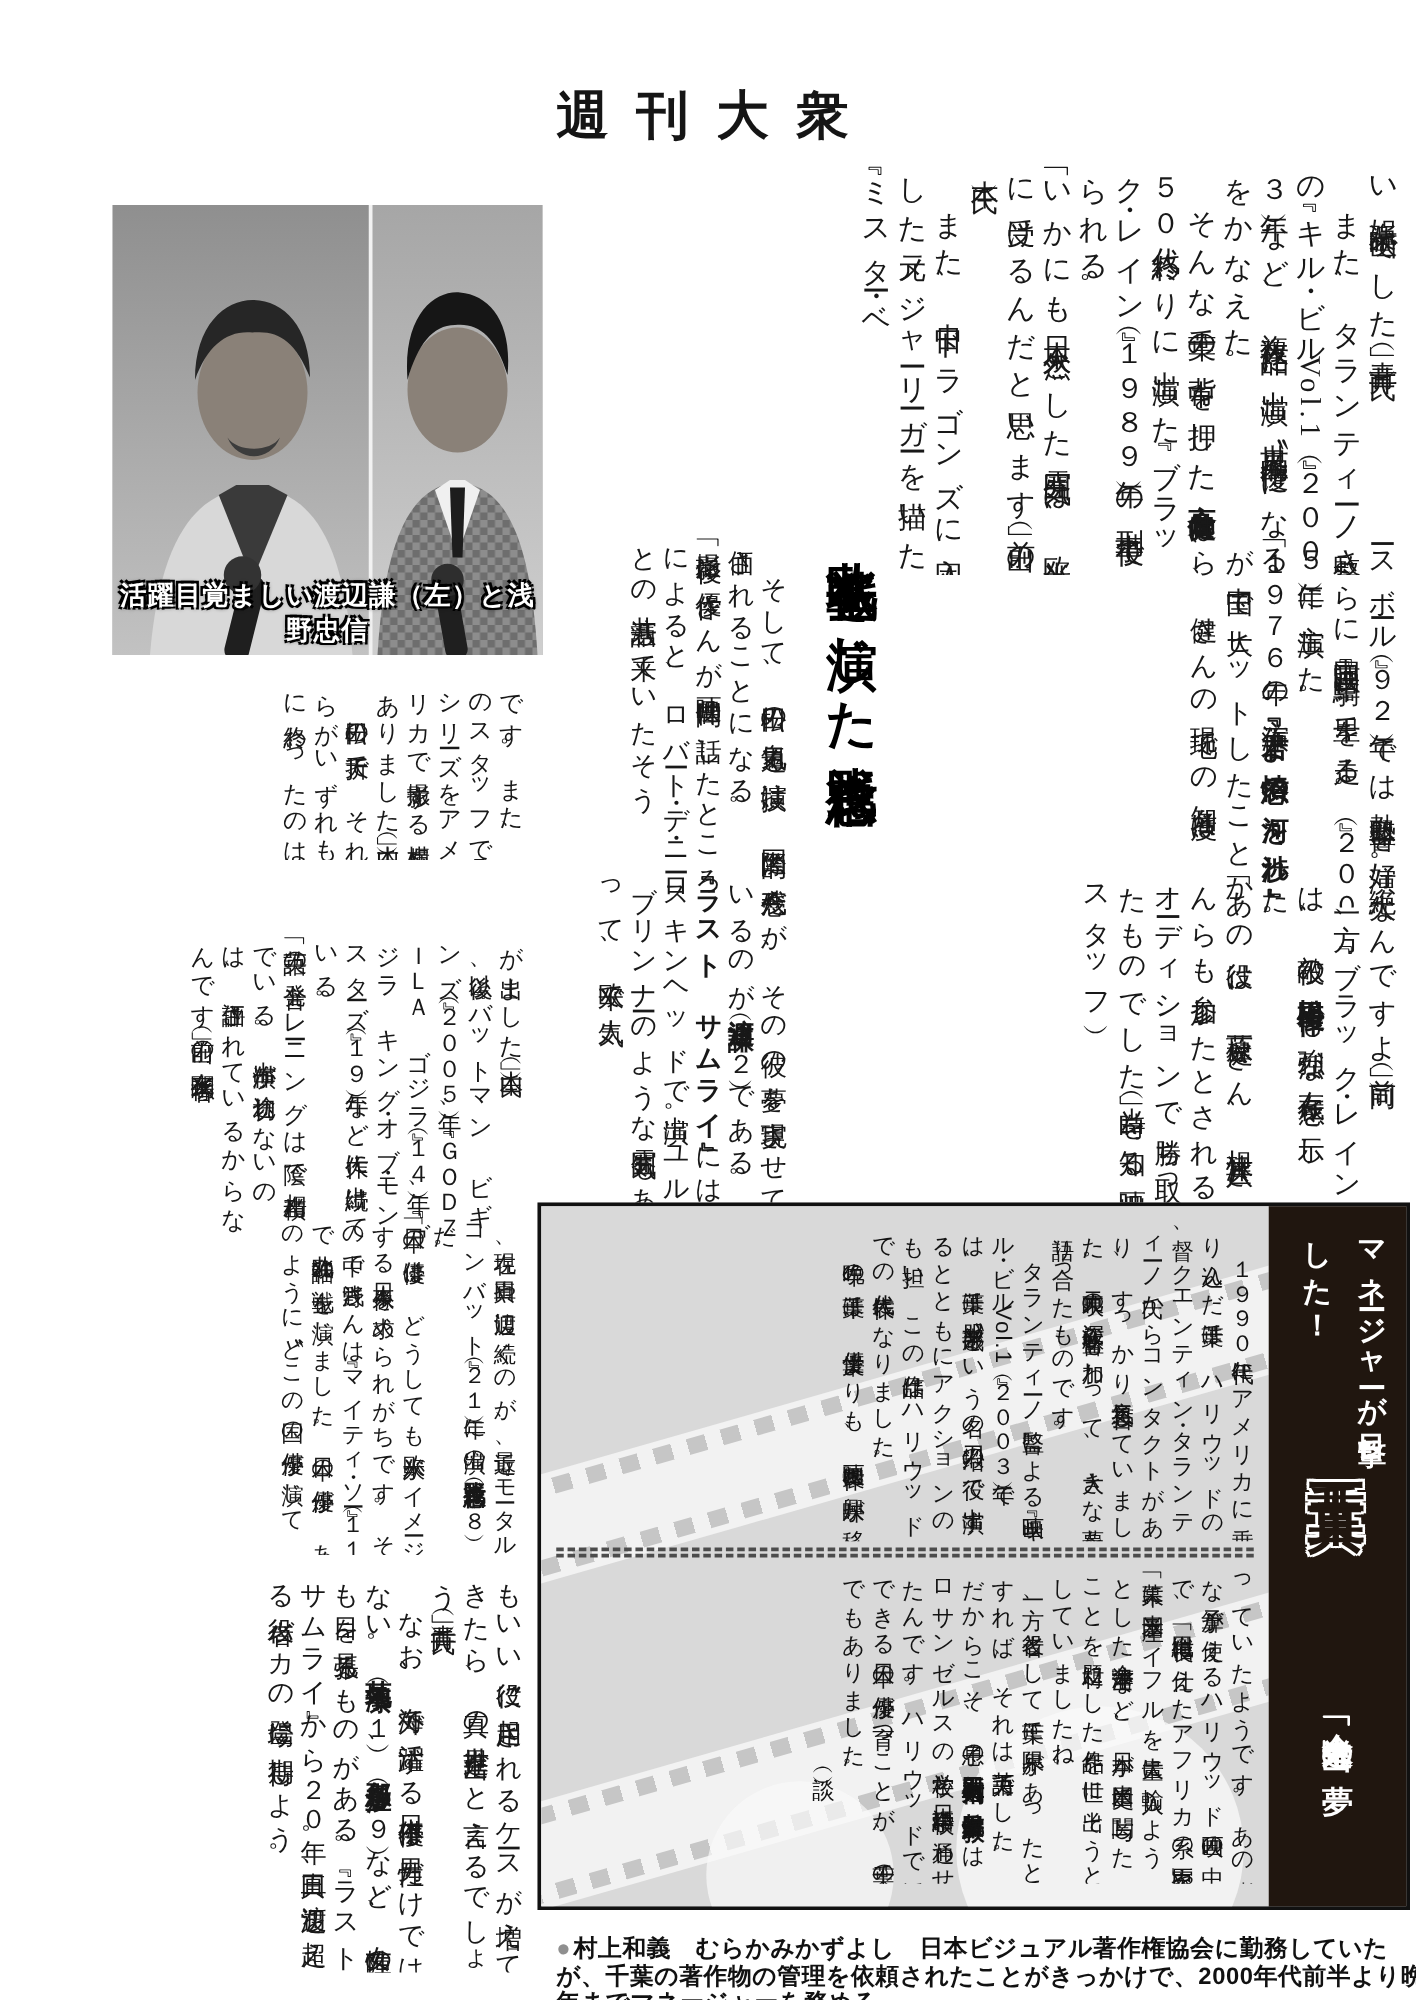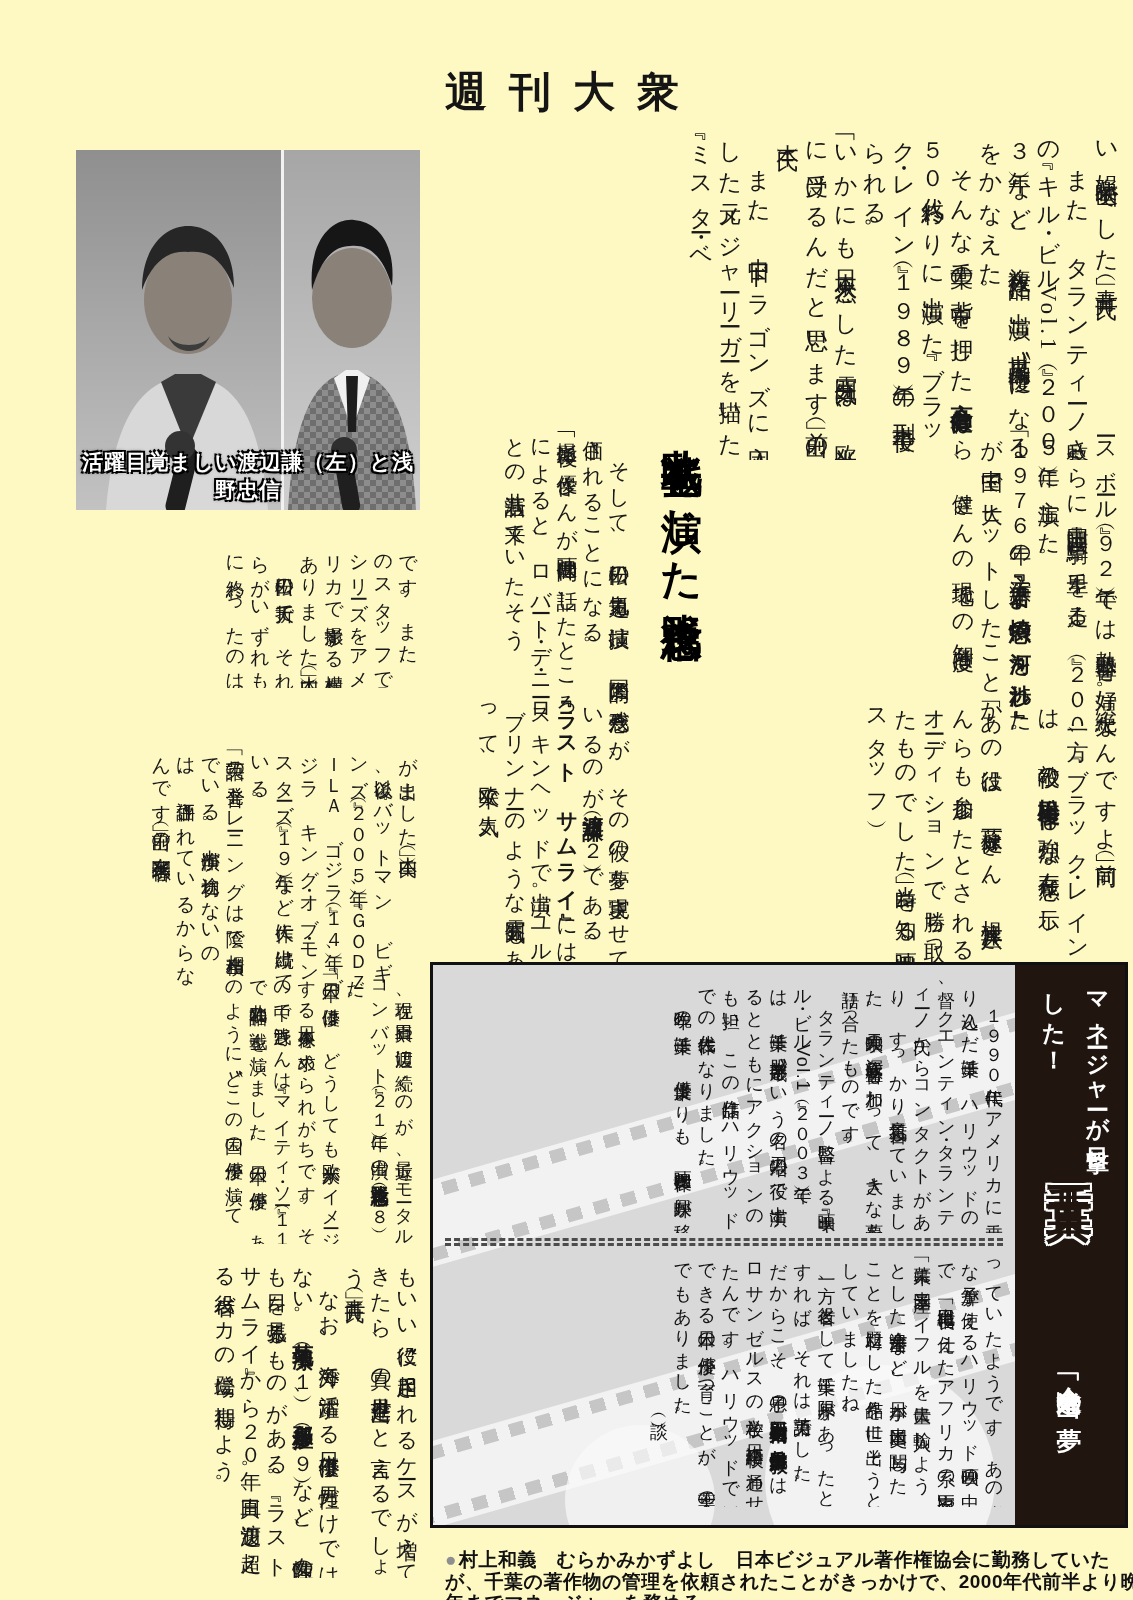--- a/index.html
+++ b/index.html
@@ -1,32 +1,32 @@
 <!DOCTYPE html>
 <html lang="ja"><head>
 <meta charset="utf-8">
 <style>
   html,body{margin:0;padding:0;background:#e8e8e6;}
   .page{
     position:relative; width:1133px; height:1600px; margin:0 auto;
-    background:#fef9c3; overflow:hidden;
+    background:#ffffff; overflow:hidden;
     font-family:"Liberation Serif","DejaVu Serif",serif;
     color:#151515;
   }
   
   .mag-title{
     position:absolute; left:408px; top:64px; width:330px; height:60px;
     margin:0; font-size:42px; font-weight:bold; letter-spacing:22px;
     text-align:center; white-space:nowrap;
     font-family:"Liberation Serif","DejaVu Serif",serif;
   }
   
   .photo{
     position:absolute; left:76px; top:150px; width:344px; height:360px;
-    margin:0; background:#9a9a9a; overflow:hidden;
+    margin:14px; background:#9a9a9a; overflow:hidden;
   }
   .photo svg{display:block;}
   .photo figcaption{
     position:absolute; left:0; right:0; bottom:6px; text-align:center;
     font-family:"Liberation Sans","DejaVu Sans",sans-serif;
     font-weight:bold; font-size:21px; color:#fff; letter-spacing:1px;
     text-shadow:-2px -2px 0 #000, 2px -2px 0 #000, -2px 2px 0 #000, 2px 2px 0 #000, 0 0 4px #000;
   }
   
   .vcol{

